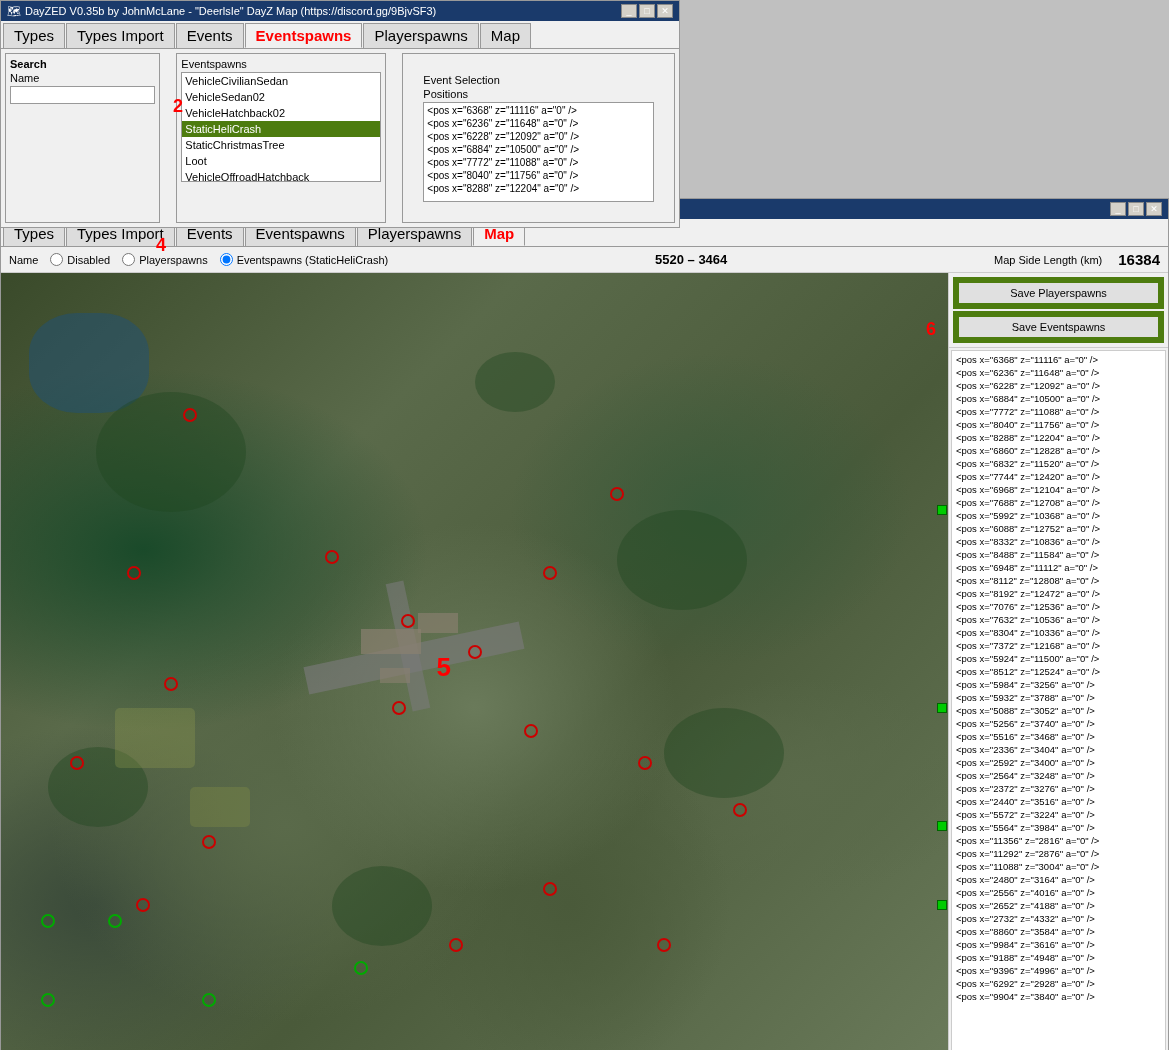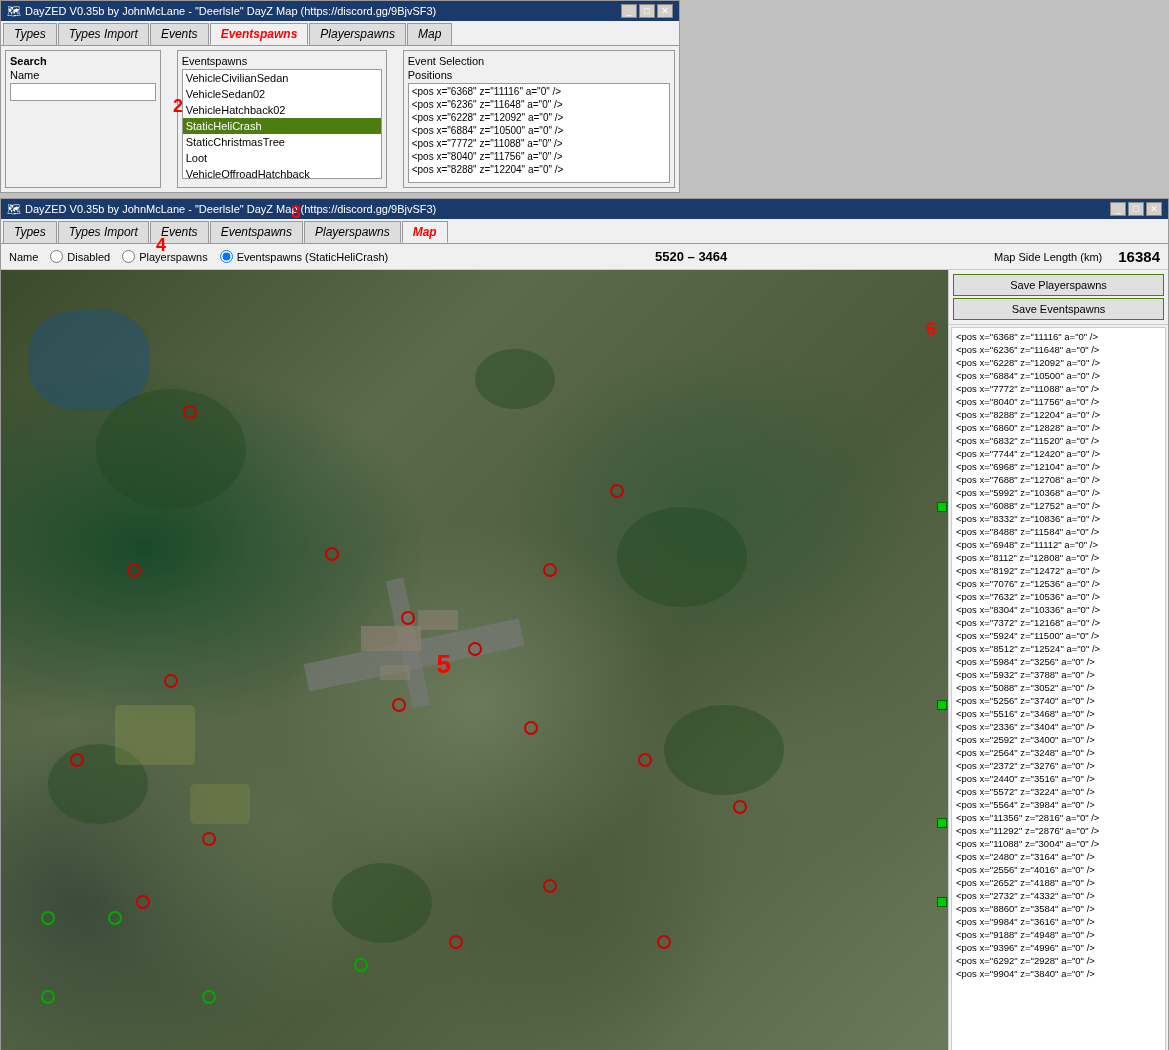--- a/index.html
+++ b/index.html
@@ -62,22 +62,21 @@
       border-bottom: 1px solid #999;
       padding: 2px 2px 0 2px;
       gap: 1px;
     }
     .tab {
       padding: 3px 10px;
       background: #ddd;
       border: 1px solid #999;
       border-bottom: none;
       cursor: pointer;
-      font-size: 12px;
-      font-style: italic;
+      font-size: 15px;
     }
     .tab.active {
       background: #f0f0f0;
       border-bottom: 1px solid #f0f0f0;
       z-index: 1;
     }
     .tab.highlighted {
       color: red;
       font-weight: bold;
     }
@@ -115,21 +114,21 @@
       background: white;
       overflow-y: auto;
       font-size: 11px;
     }
     .list-item { padding: 2px 3px; cursor: pointer; }
     .list-item.selected { background: #4d7c0f; color: white; }
 
     .event-selection-panel {
       width: 280px;
       border: 1px solid #999;
-      padding: 4px;
+      padding: 20px;
       background: #f0f0f0;
     }
     .event-selection-panel .panel-title { font-size: 11px; margin-bottom: 2px; }
     .positions-list {
       width: 100%;
       height: 100px;
       border: 1px solid #999;
       background: white;
       overflow-y: auto;
       font-size: 10px;
@@ -210,21 +209,21 @@
     .right-panel-buttons {
       padding: 4px;
       display: flex;
       flex-direction: column;
       gap: 2px;
       border-bottom: 1px solid #ccc;
     }
     .action-btn {
       padding: 4px 8px;
       background: #e0e0e0;
-      border: 1px solid #4d7c0f;
+      border: 6px solid #4d7c0f;
       cursor: pointer;
       font-size: 11px;
       text-align: center;
     }
     .right-panel-list {
       flex: 1;
       overflow-y: auto;
       font-size: 9.5px;
       padding: 2px;
       background: white;

